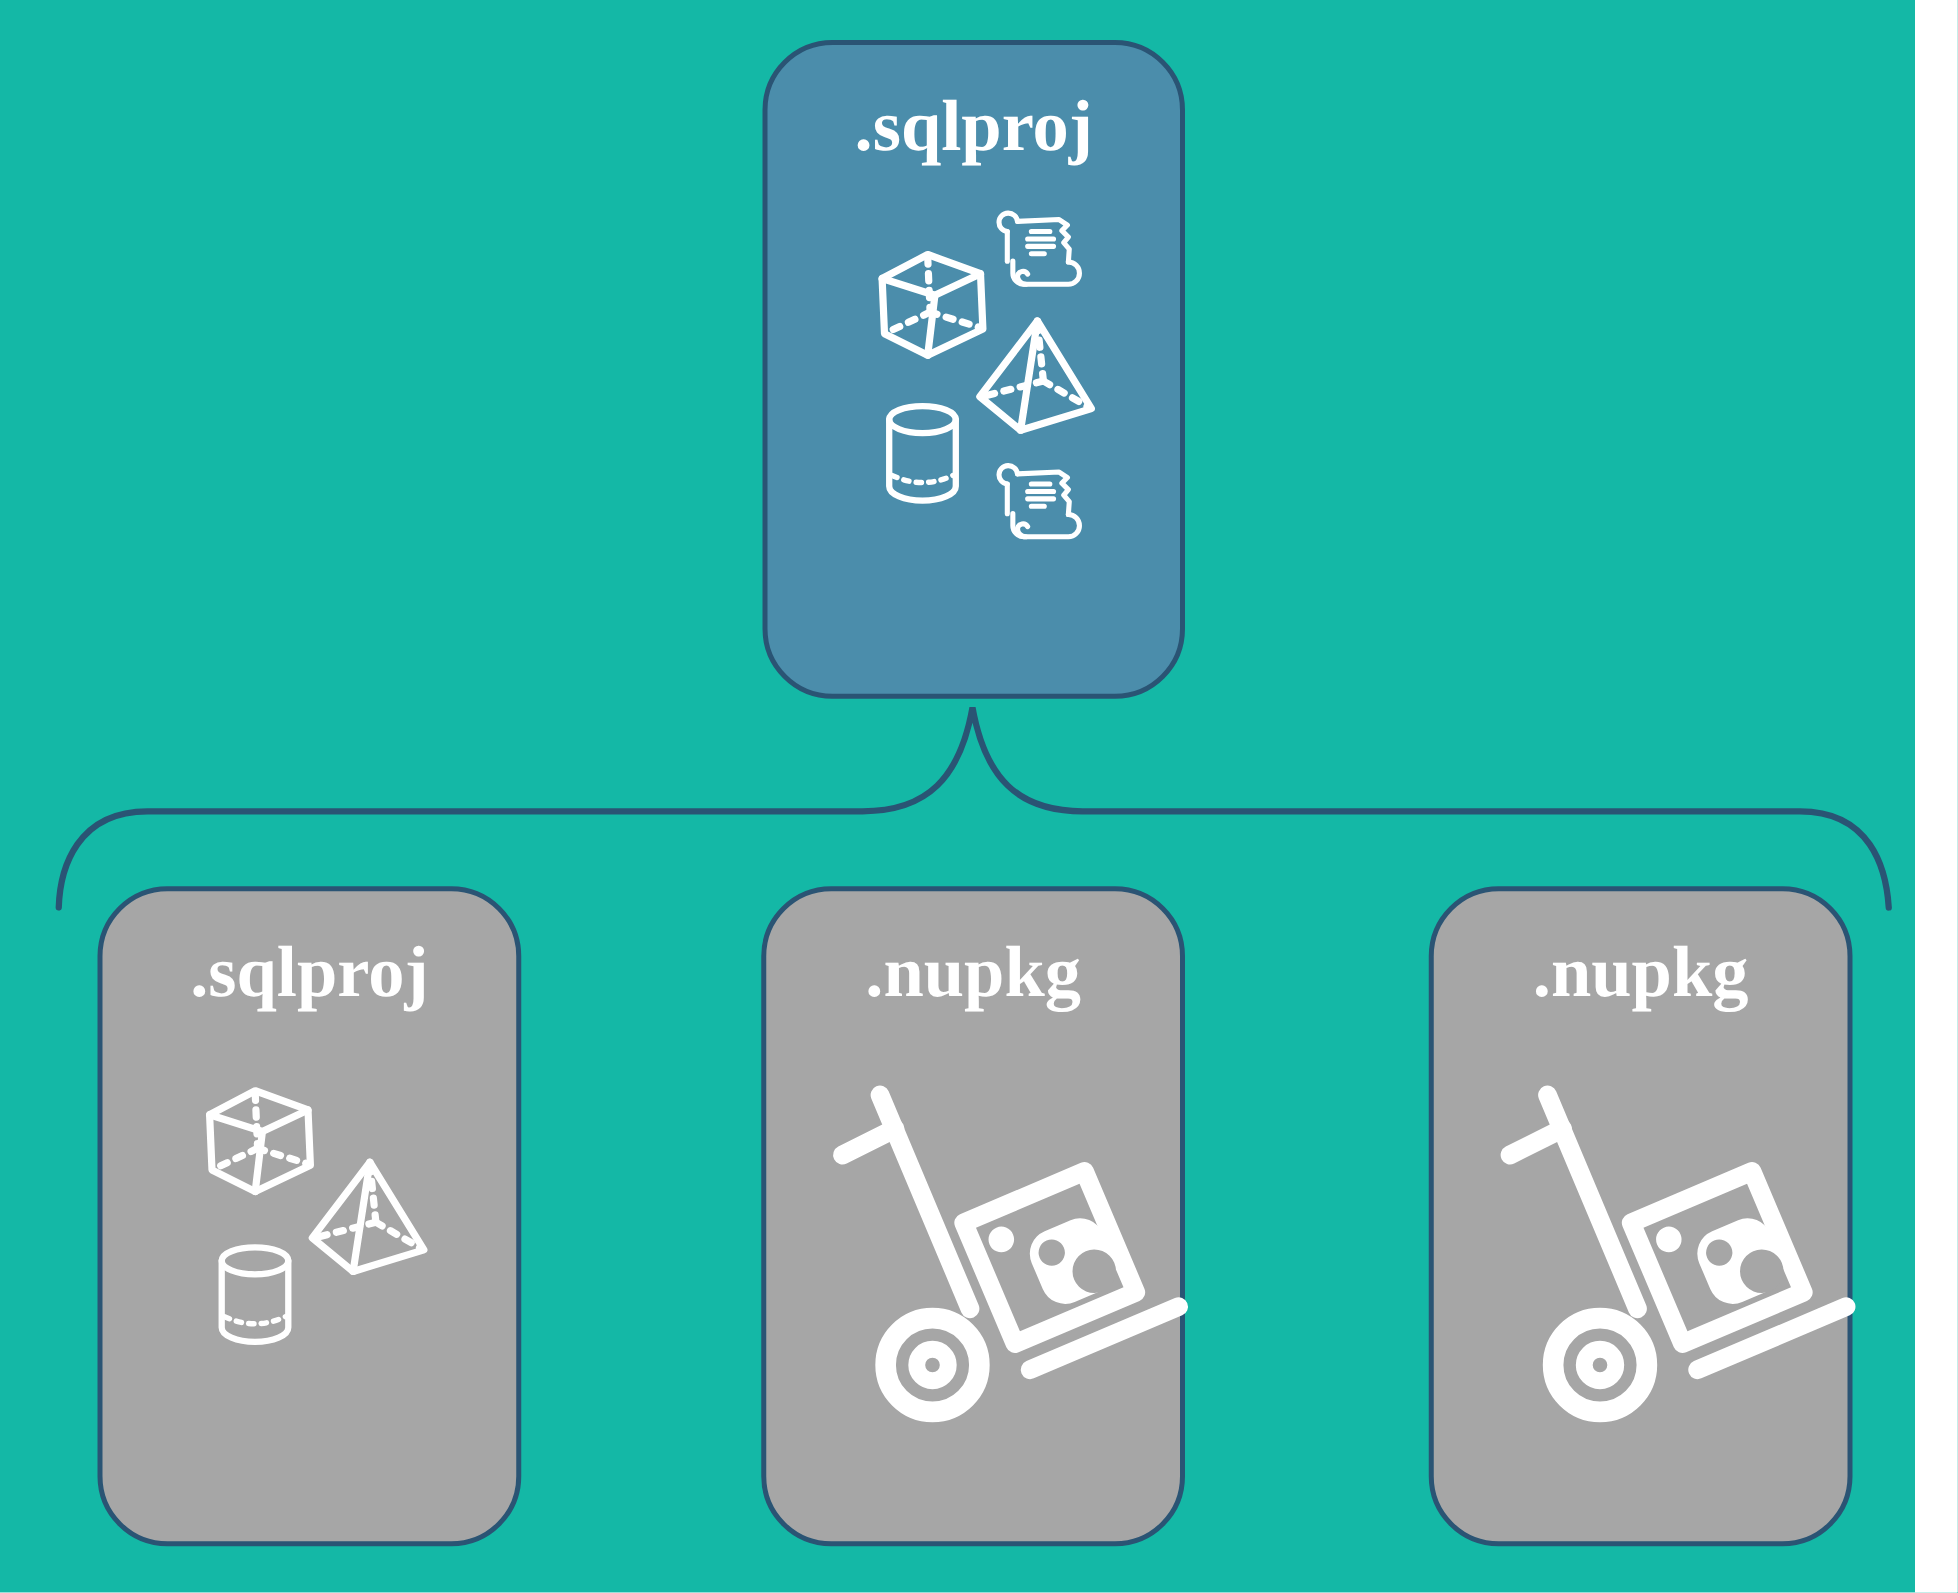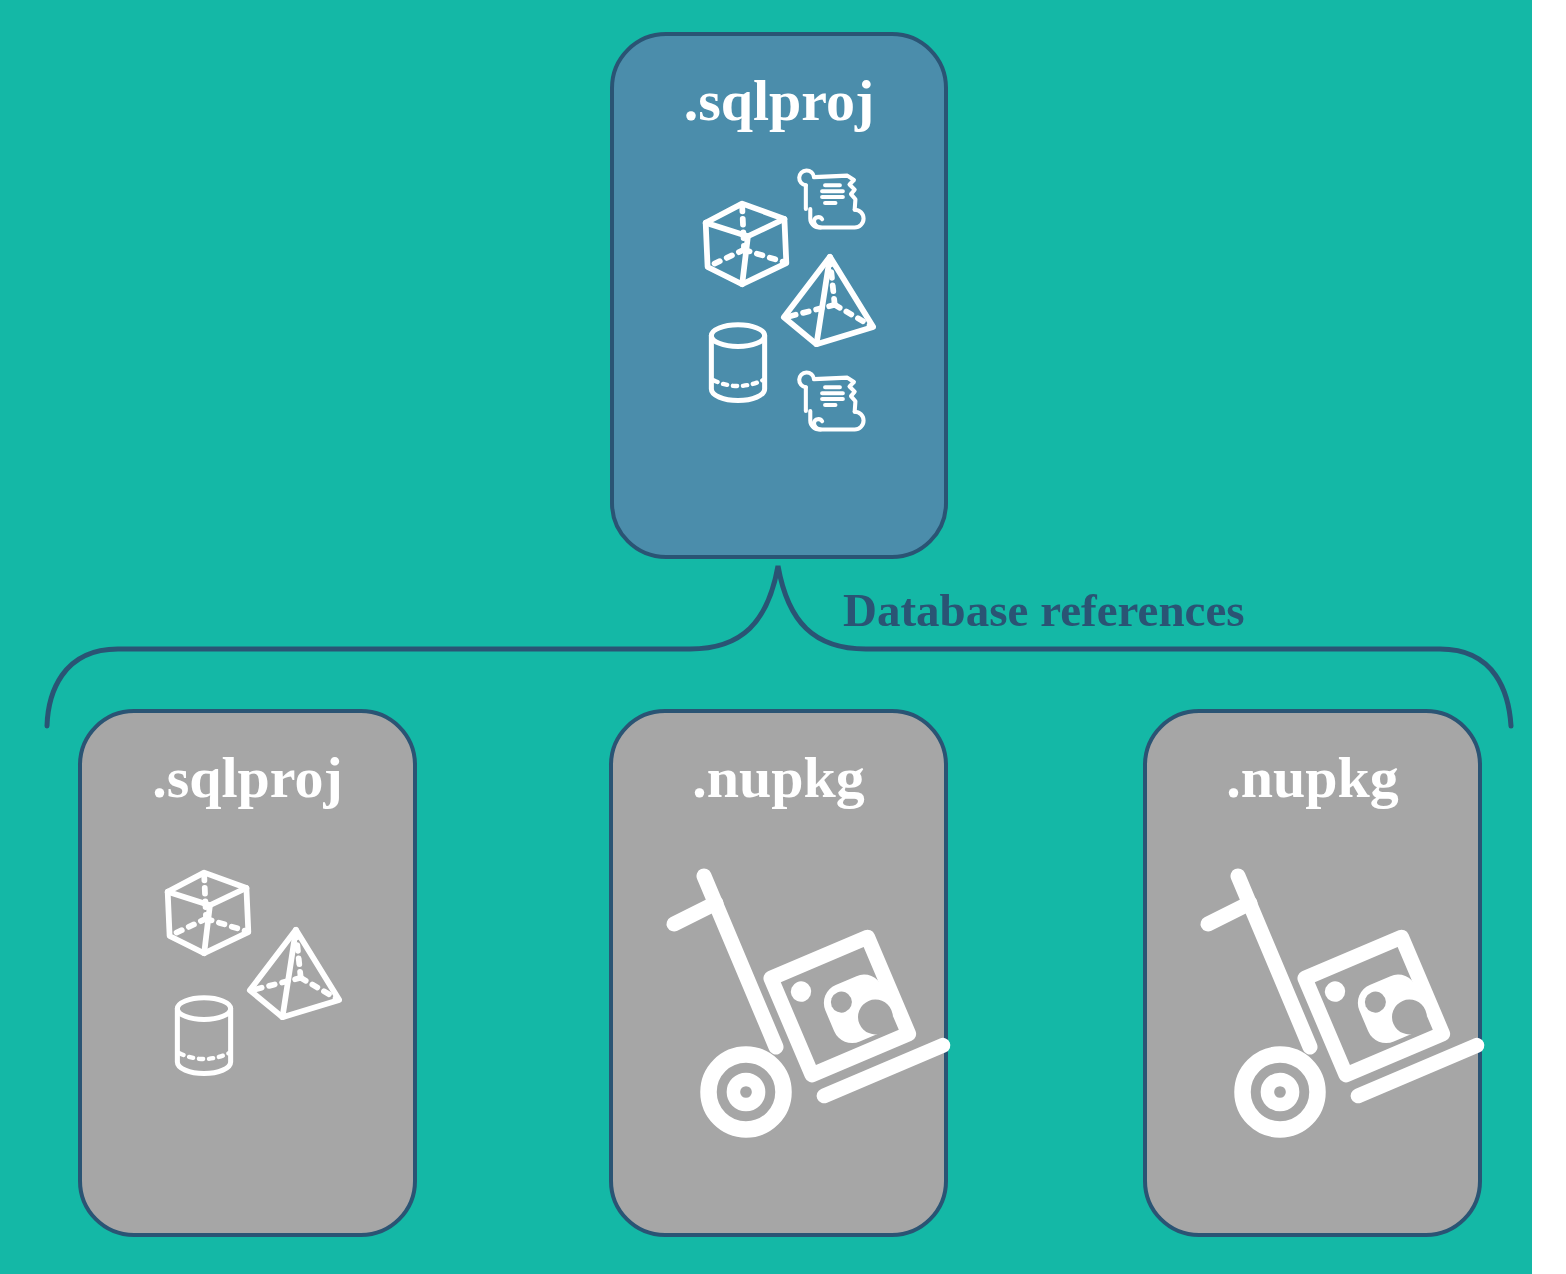--- a/index.html
+++ b/index.html
@@ -146,21 +146,20 @@
     <div class="icon" style="left:180px;top:330px;width:74px;height:78px;">
       <svg class="use-icon">
           <use href="#sym-scroll"></use>
         </svg>
     </div>
   </div>
 
   <svg class="brace-svg" width="1566" height="1274" viewBox="0 0 1566 1274">
     <path d="M47,726 C48,694 62,649 118,649 L690,649 C742,649 768,622 778,566 C788,622 814,649 866,649 L1440,649 C1496,649 1509,694 1511,726" fill="none" stroke="#2A5474" stroke-width="5" stroke-linecap="round"></path>
   </svg>
-  <div class="connector-label">Database references</div>
 
   <div class="card child c1">
     <div class="card-title">.sqlproj</div>
     <div class="icon" style="left:78px;top:150px;width:96px;height:96px;">
       <svg class="use-icon">
           <use href="#sym-cube"></use>
         </svg>
     </div>
     <div class="icon" style="left:158px;top:212px;width:108px;height:96px;">
       <svg class="use-icon">

